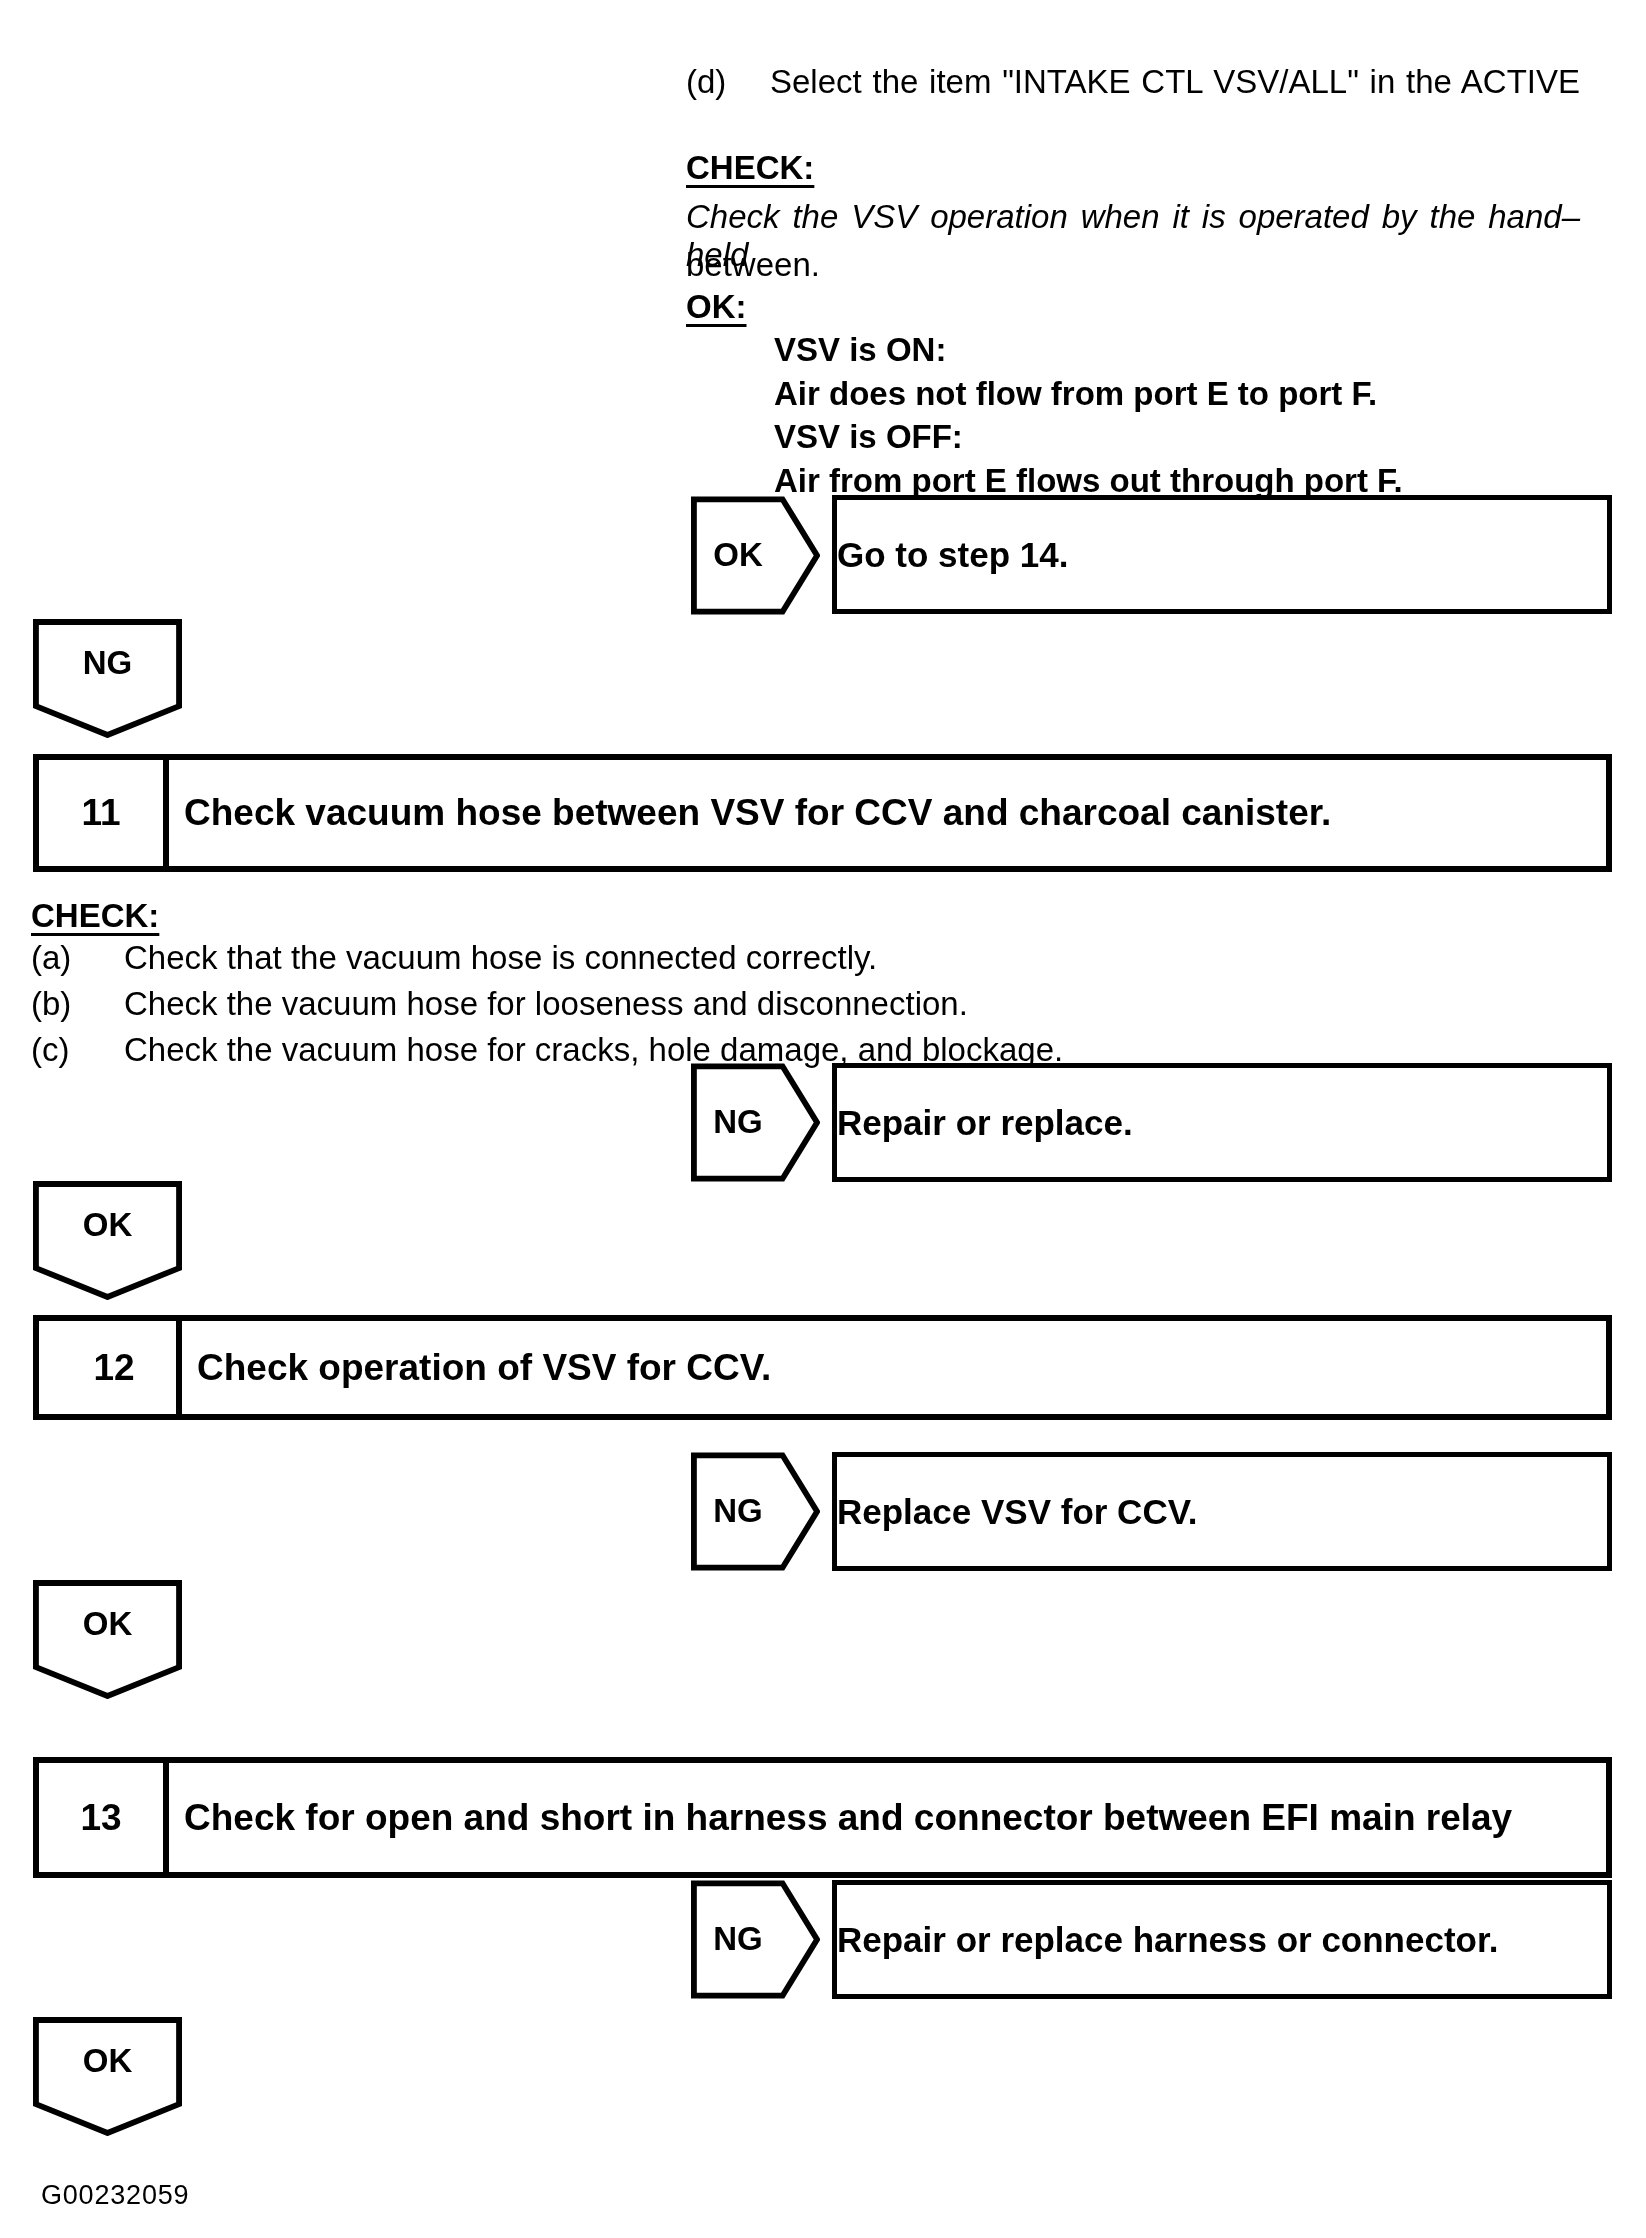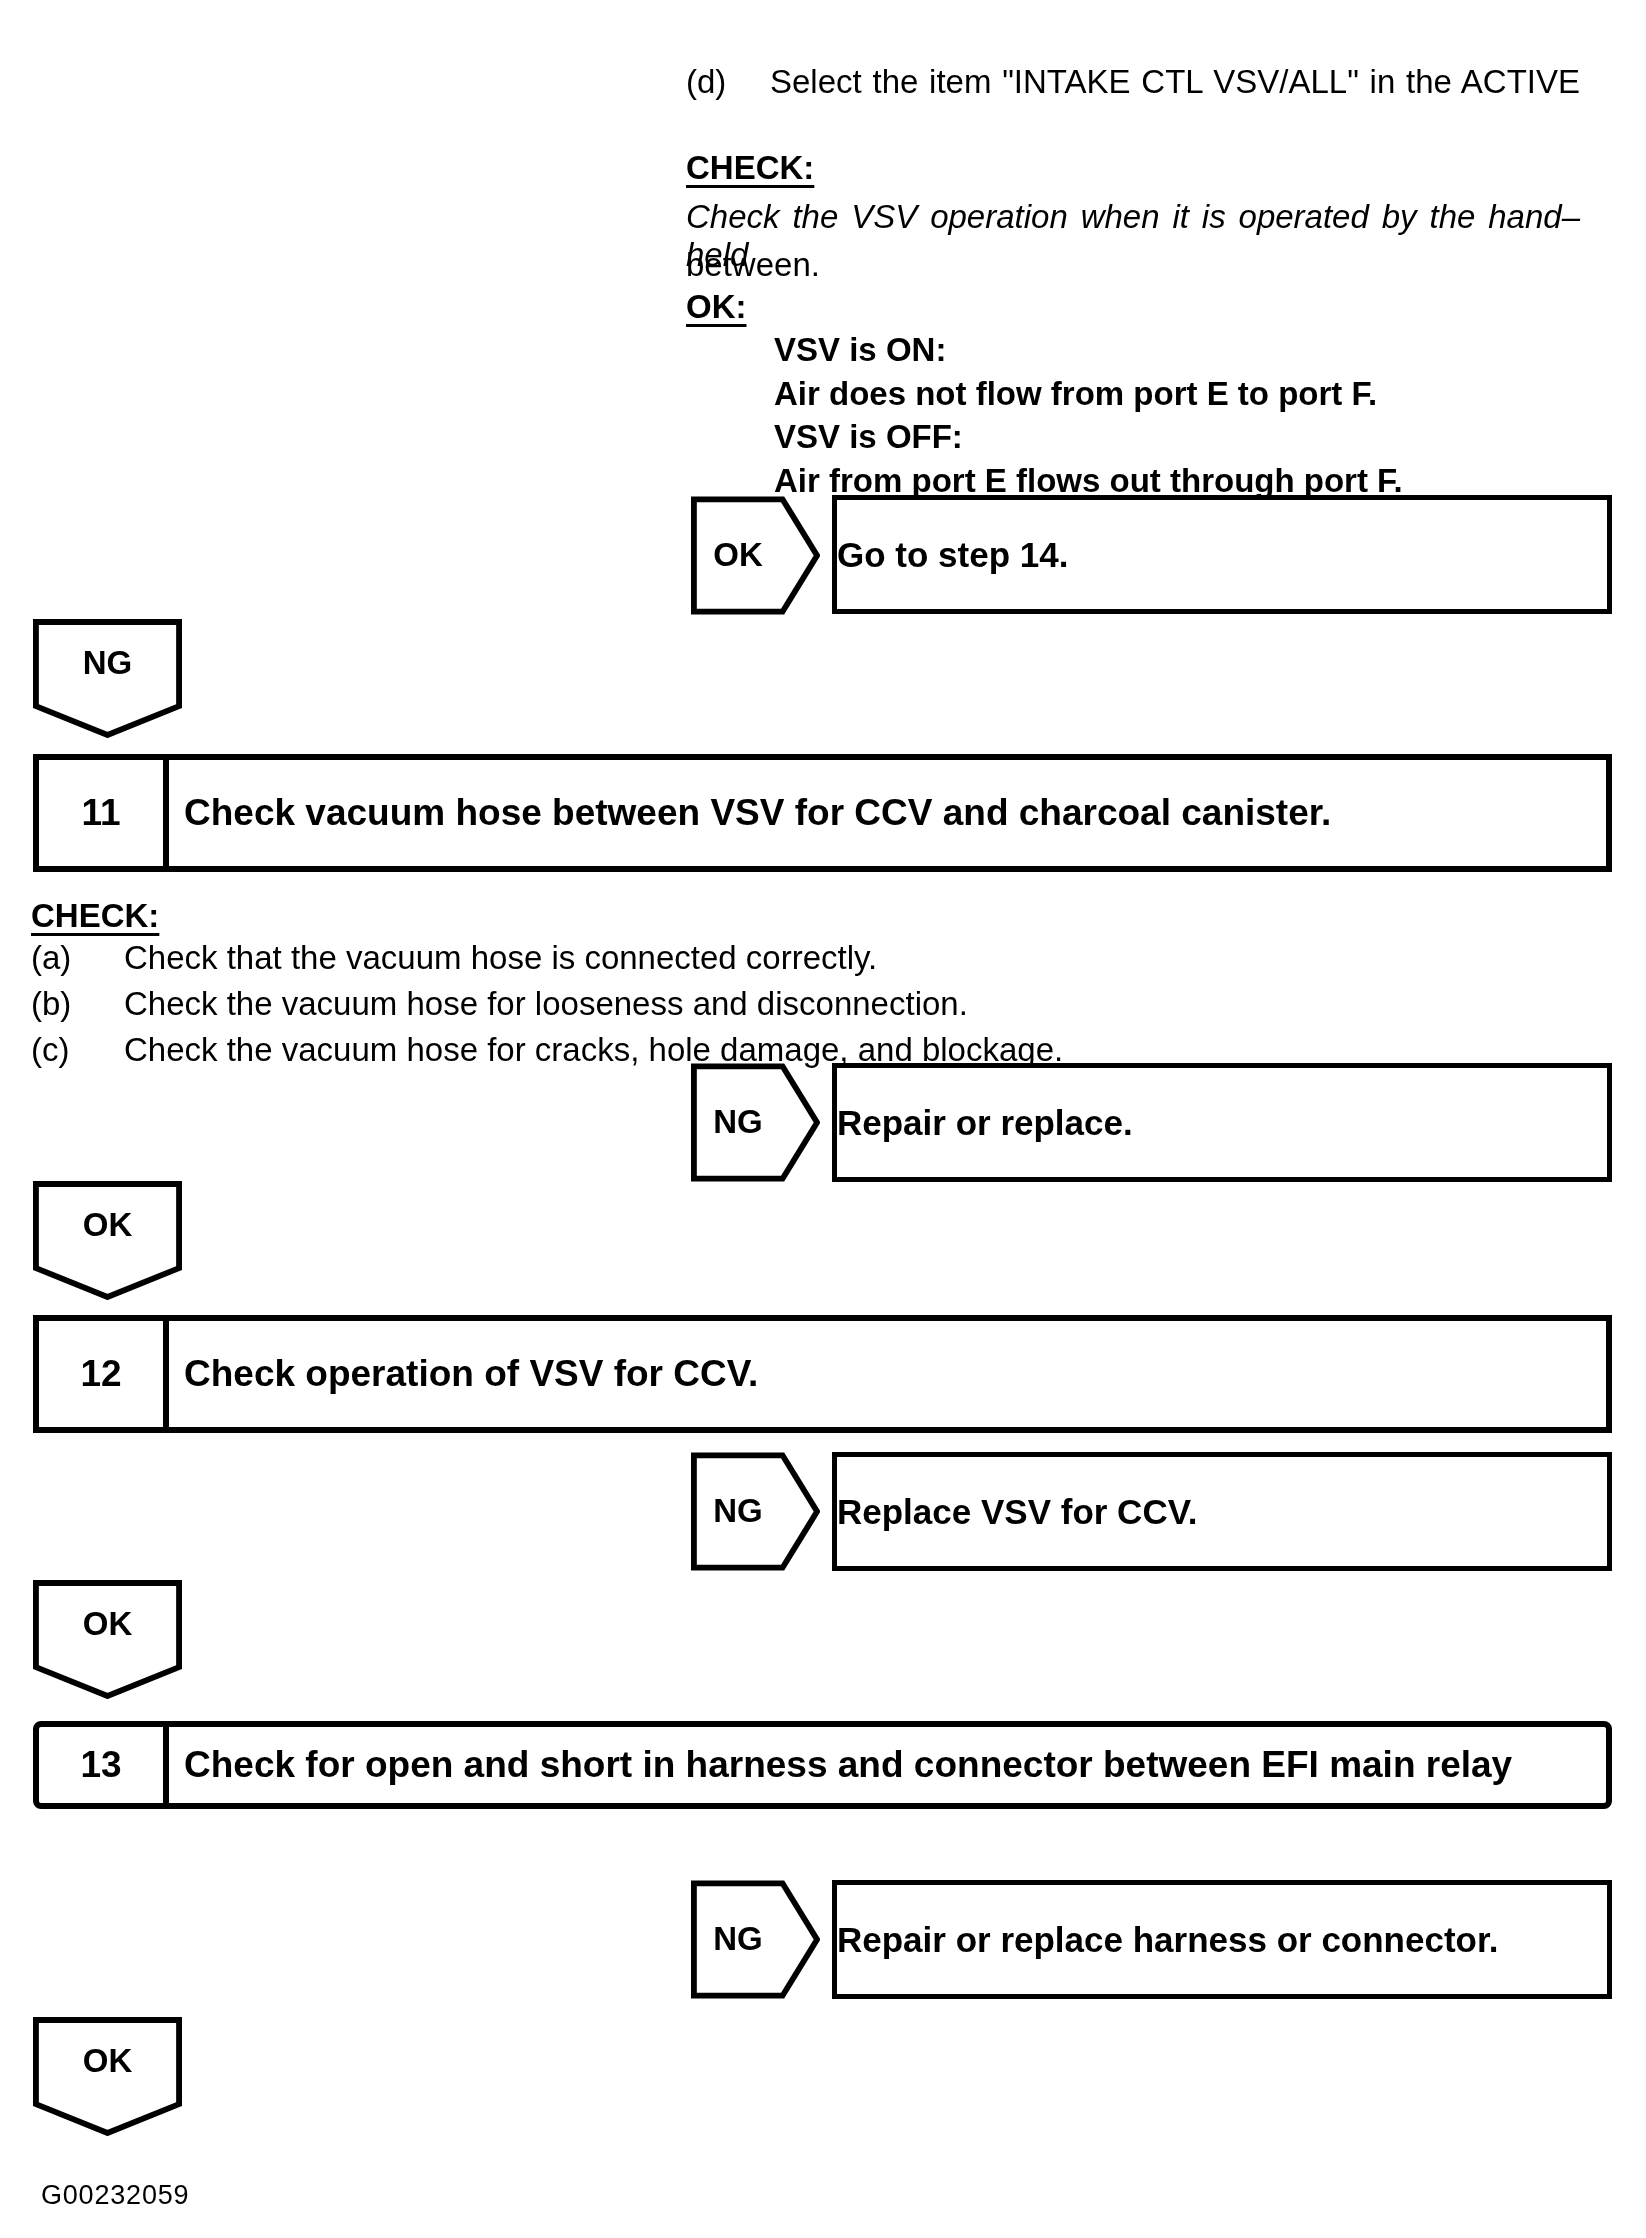--- a/index.html
+++ b/index.html
@@ -121,21 +121,21 @@
     <span>Repair or replace.</span>
   </div>
 
   <div class="abs down-penta" style="top:1181px;">
     <svg width="149" height="119" viewBox="0 0 178 142">
       <polygon points="3.5,3.5 174.5,3.5 174.5,104 89,138.5 3.5,104" fill="#ffffff" stroke="#000000" stroke-width="7"></polygon>
     </svg>
     <span class="lbl">OK</span>
   </div>
 
-  <div class="abs step-box" style="top:1315px;height:118px;">
+  <div class="abs step-box" style="top:1315px;height:105px;padding-left:13px;">
     <div class="step-num">12</div>
     <div class="step-title">
       <div>Check operation of VSV for CCV.</div>
     </div>
   </div>
 
   <div class="abs co-penta" style="left:691px;top:1452px;">
     <svg width="129" height="119" viewBox="0 0 155 142">
       <polygon points="3.5,3.5 110,3.5 151.5,71 110,138.5 3.5,138.5" fill="#ffffff" stroke="#000000" stroke-width="7"></polygon>
     </svg>
@@ -145,21 +145,21 @@
     <span>Replace VSV for CCV.</span>
   </div>
 
   <div class="abs down-penta" style="top:1580px;">
     <svg width="149" height="119" viewBox="0 0 178 142">
       <polygon points="3.5,3.5 174.5,3.5 174.5,104 89,138.5 3.5,104" fill="#ffffff" stroke="#000000" stroke-width="7"></polygon>
     </svg>
     <span class="lbl">OK</span>
   </div>
 
-  <div class="abs step-box" style="top:1721px;height:88px;border-radius:8px;">
+  <div class="abs step-box" style="top:1757px;height:121px;">
     <div class="step-num">13</div>
     <div class="step-title">
       <div>Check for open and short in harness and connector between EFI main relay</div>
     </div>
   </div>
 
   <div class="abs co-penta" style="left:691px;top:1880px;">
     <svg width="129" height="119" viewBox="0 0 155 142">
       <polygon points="3.5,3.5 110,3.5 151.5,71 110,138.5 3.5,138.5" fill="#ffffff" stroke="#000000" stroke-width="7"></polygon>
     </svg>

